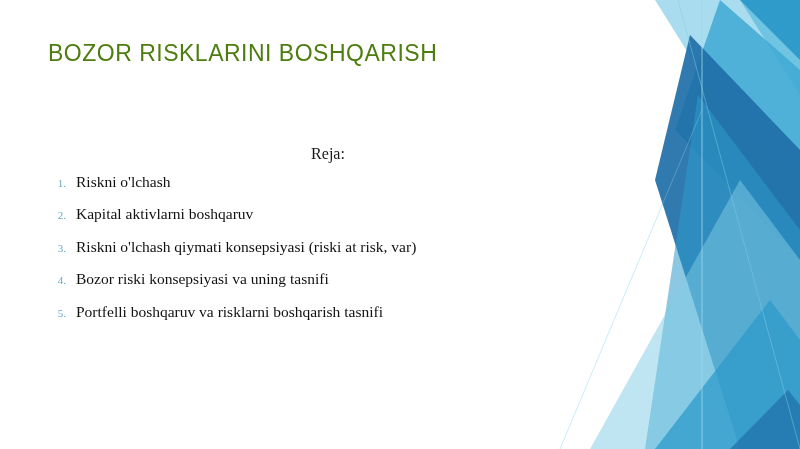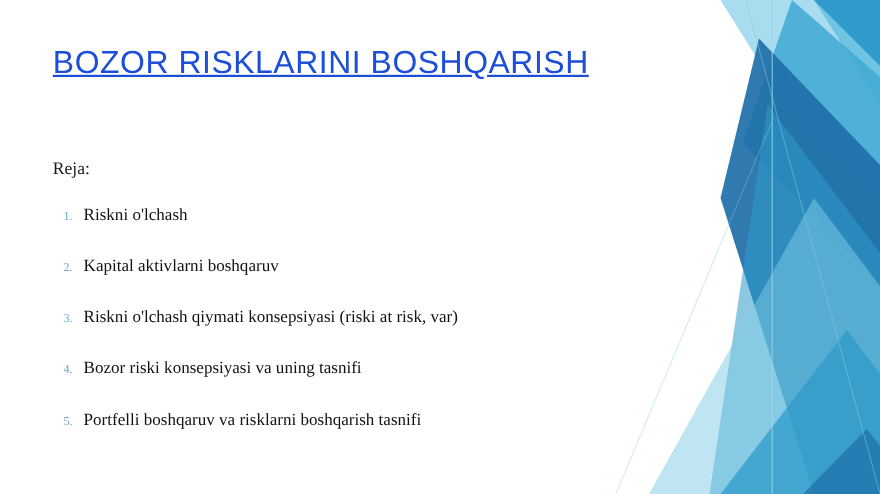--- a/index.html
+++ b/index.html
@@ -32,33 +32,32 @@
     display: block;
     width: 360px;
     height: 449px;
   }
   .slide-title {
     position: absolute;
     left: 48px;
     top: 40px;
     width: 600px;
     font-family: "Liberation Sans", sans-serif;
-    font-size: 29px;
+    font-size: 23px;
     font-weight: 400;
     letter-spacing: 0.5px;
-    color: #1d4ed8;
+    color: #4d7c0f;
     line-height: 1.2;
-    text-decoration: underline;
   }
   .reja-label {
     position: absolute;
     left: 48px;
     top: 145px;
     width: 560px;
-    text-align: left;
+    text-align: center;
     font-family: "Liberation Serif", serif;
     font-size: 16px;
     color: #1a1a1a;
   }
   .list {
     position: absolute;
     left: 30px;
     top: 172px;
     width: 620px;
     margin: 0;
@@ -77,21 +76,20 @@
     width: 36px;
     flex: 0 0 36px;
     text-align: right;
     padding-right: 10px;
     font-size: 11px;
     color: #6aa9c4;
     font-family: "Liberation Serif", serif;
   }
   .list-text {
     flex: 1 1 auto;
-    margin-top: 14px;
   }
 </style>
 </head>
 <body>
 
 <div class="slide">
 
   <div class="decor">
     <svg viewBox="0 0 360 449" xmlns="http://www.w3.org/2000/svg">
       <polygon points="200,0 360,0 360,120 250,0" fill="#D6EEF7"></polygon>

